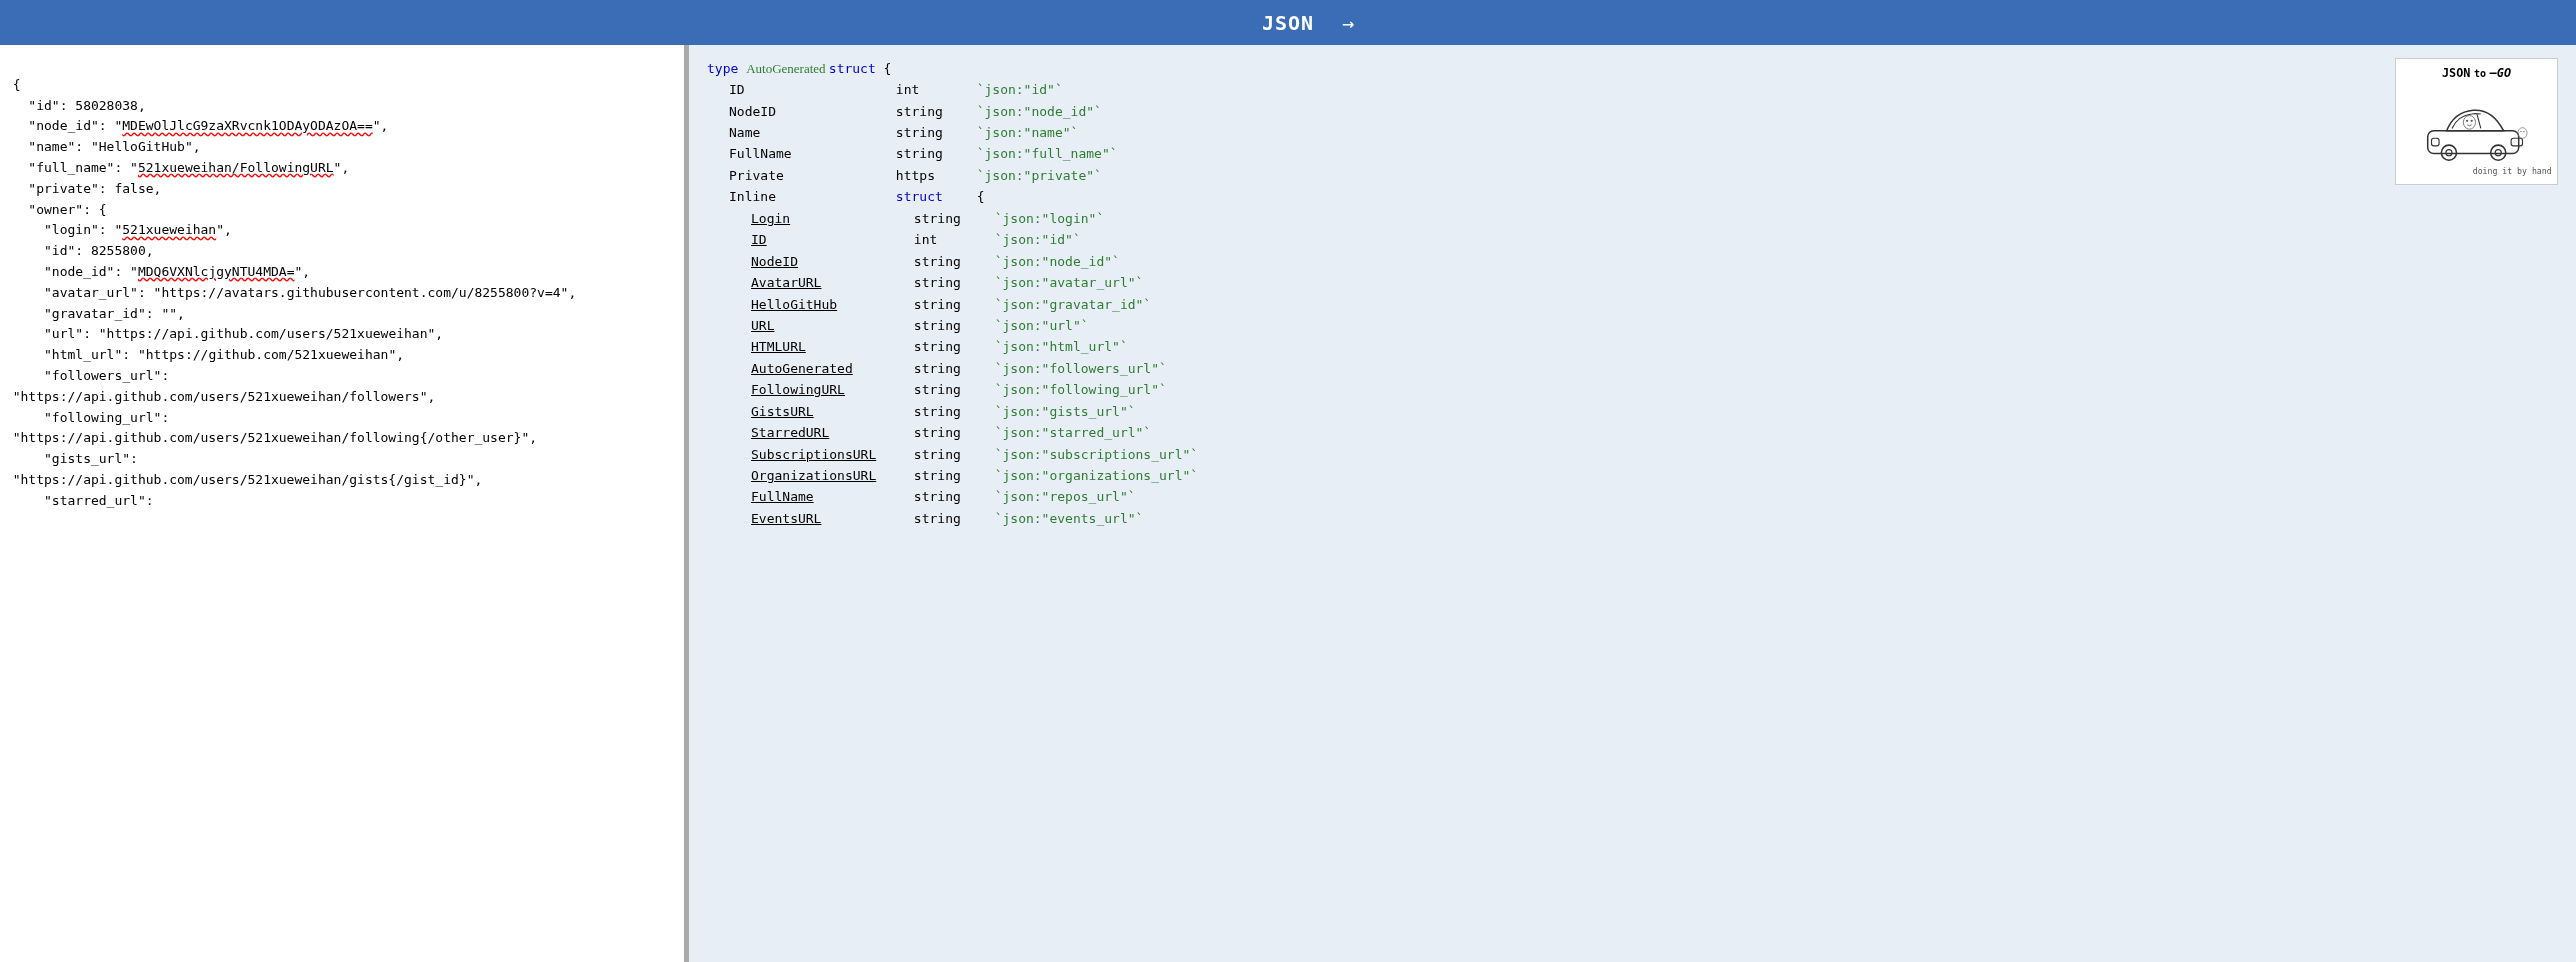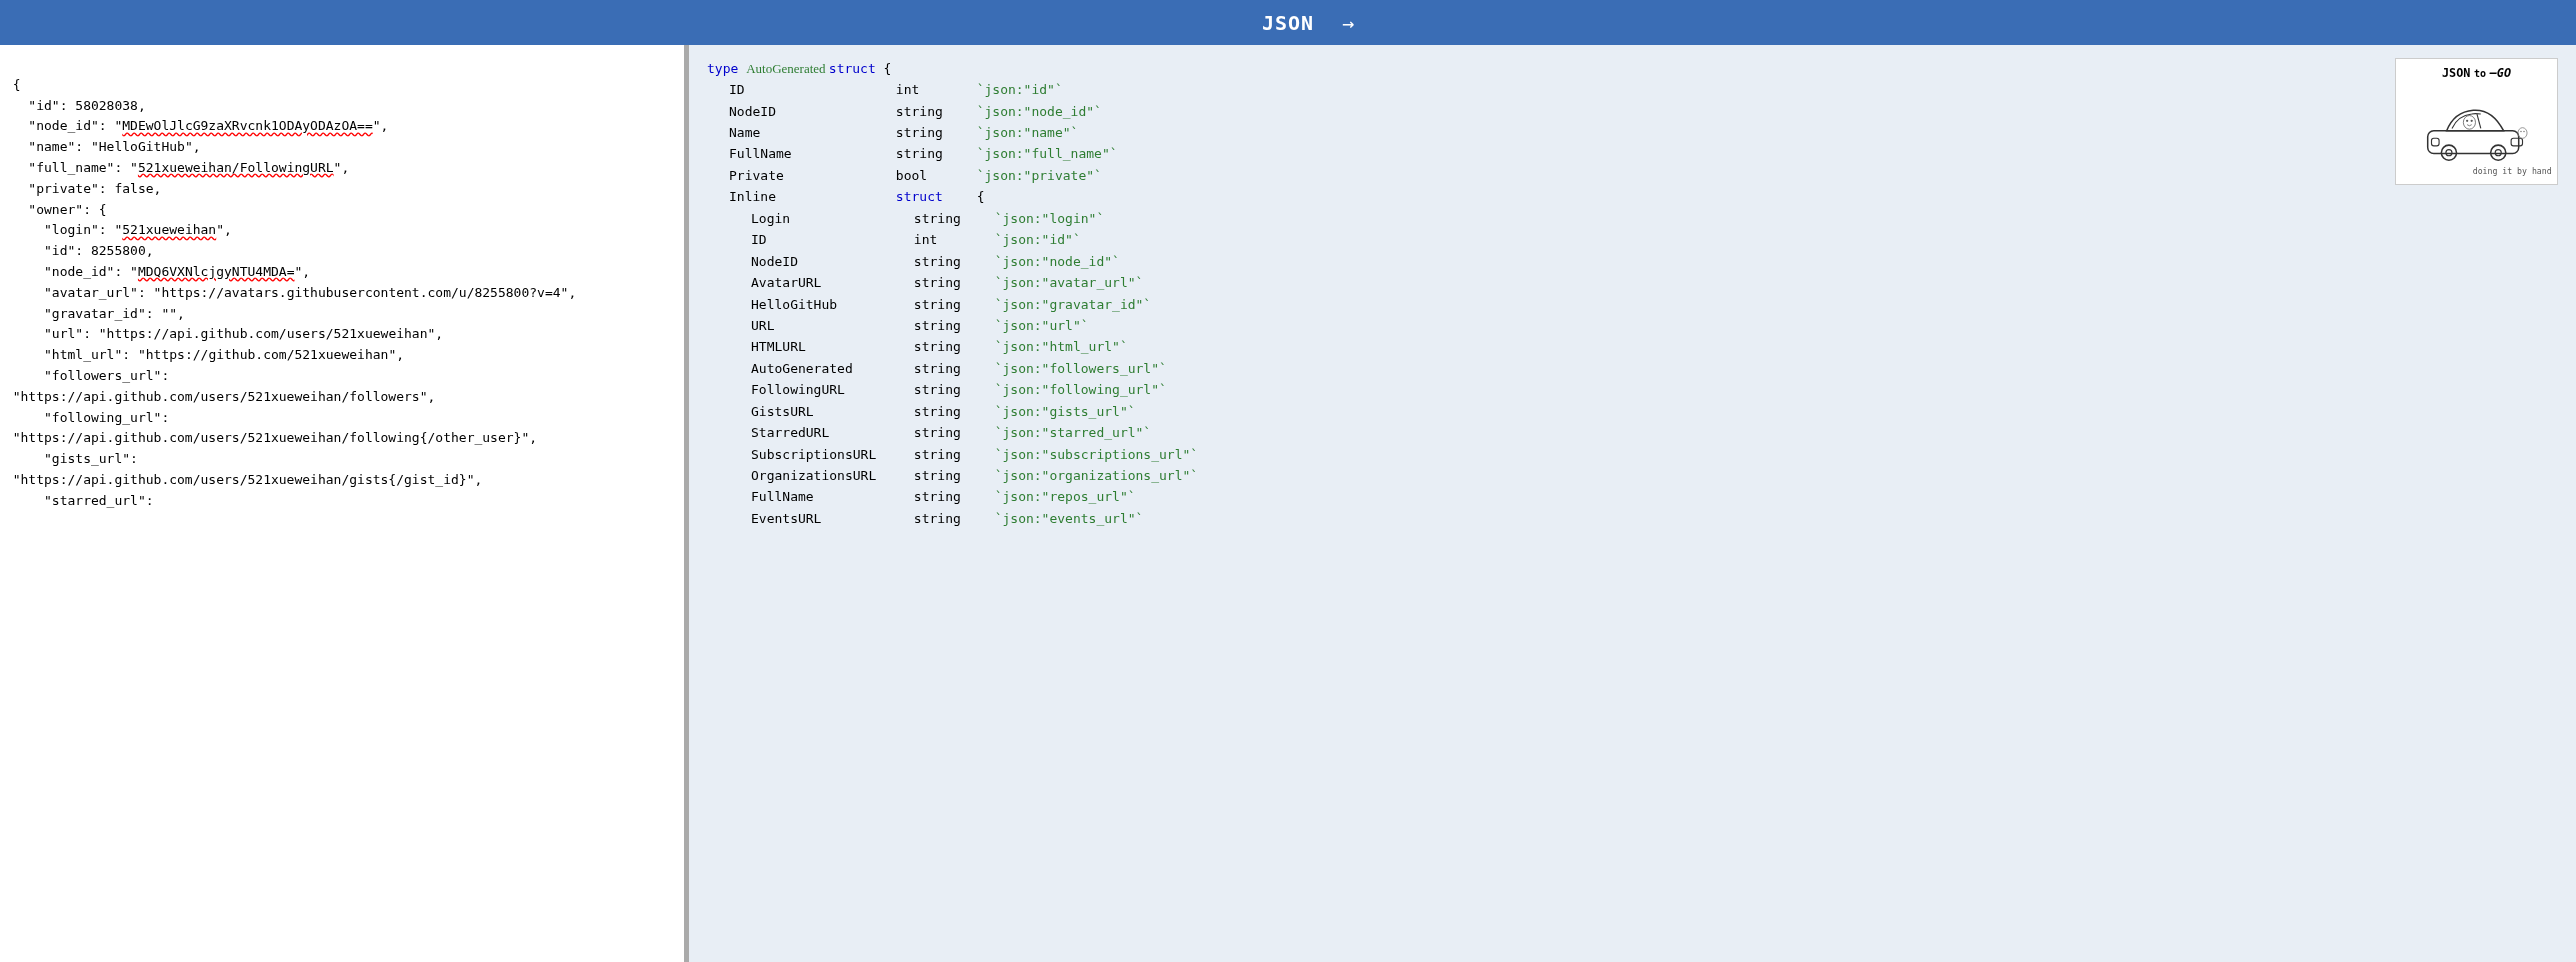--- a/index.html
+++ b/index.html
@@ -114,21 +114,21 @@
       margin-bottom: 3.6px;
       display: flex;
       align-items: center;
       gap: 3.6px;
     }
     #logo-car-svg {
       margin-top: 1.8px;
     }
     .json-underline { text-decoration: underline; text-decoration-color: red; text-decoration-style: wavy; }
     .indent1 { padding-left: 22px; }
-    .indent2 { padding-left: 44px; }
+    .indent2 { padding-left: 44px; text-decoration: underline; }
 
     
     ::-webkit-scrollbar { width: 7.3px; }
     ::-webkit-scrollbar-thumb { background: #aaa; border-radius: 3.6px; }
     ::-webkit-scrollbar-track { background: #f0f0f0; }
   </style>
 </head>
 <body>
 
 <div id="header">
@@ -225,21 +225,21 @@
       <span style="display:inline-block; width:73px;">string</span>
       <span style="color:#2e7d32;">`json:"name"`</span><br>
 
       
       <span class="indent1" style="display:inline-block; width:181px;">FullName</span>
       <span style="display:inline-block; width:73px;">string</span>
       <span style="color:#2e7d32;">`json:"full_name"`</span><br>
 
       
       <span class="indent1" style="display:inline-block; width:181px;">Private</span>
-      <span style="display:inline-block; width:73px;">bool</span>
+      <span style="display:inline-block; width:73px;">https</span>
       <span style="color:#2e7d32;">`json:"private"`</span><br>
 
       
       <span class="indent1" style="display:inline-block; width:181px;">Inline</span>
       <span style="display:inline-block; width:73px; color:#0000cc;">struct</span>
       <span>{</span><br>
 
       
       <span class="indent2" style="display:inline-block; width:199px;">Login</span>
       <span style="display:inline-block; width:73px;">string</span>

